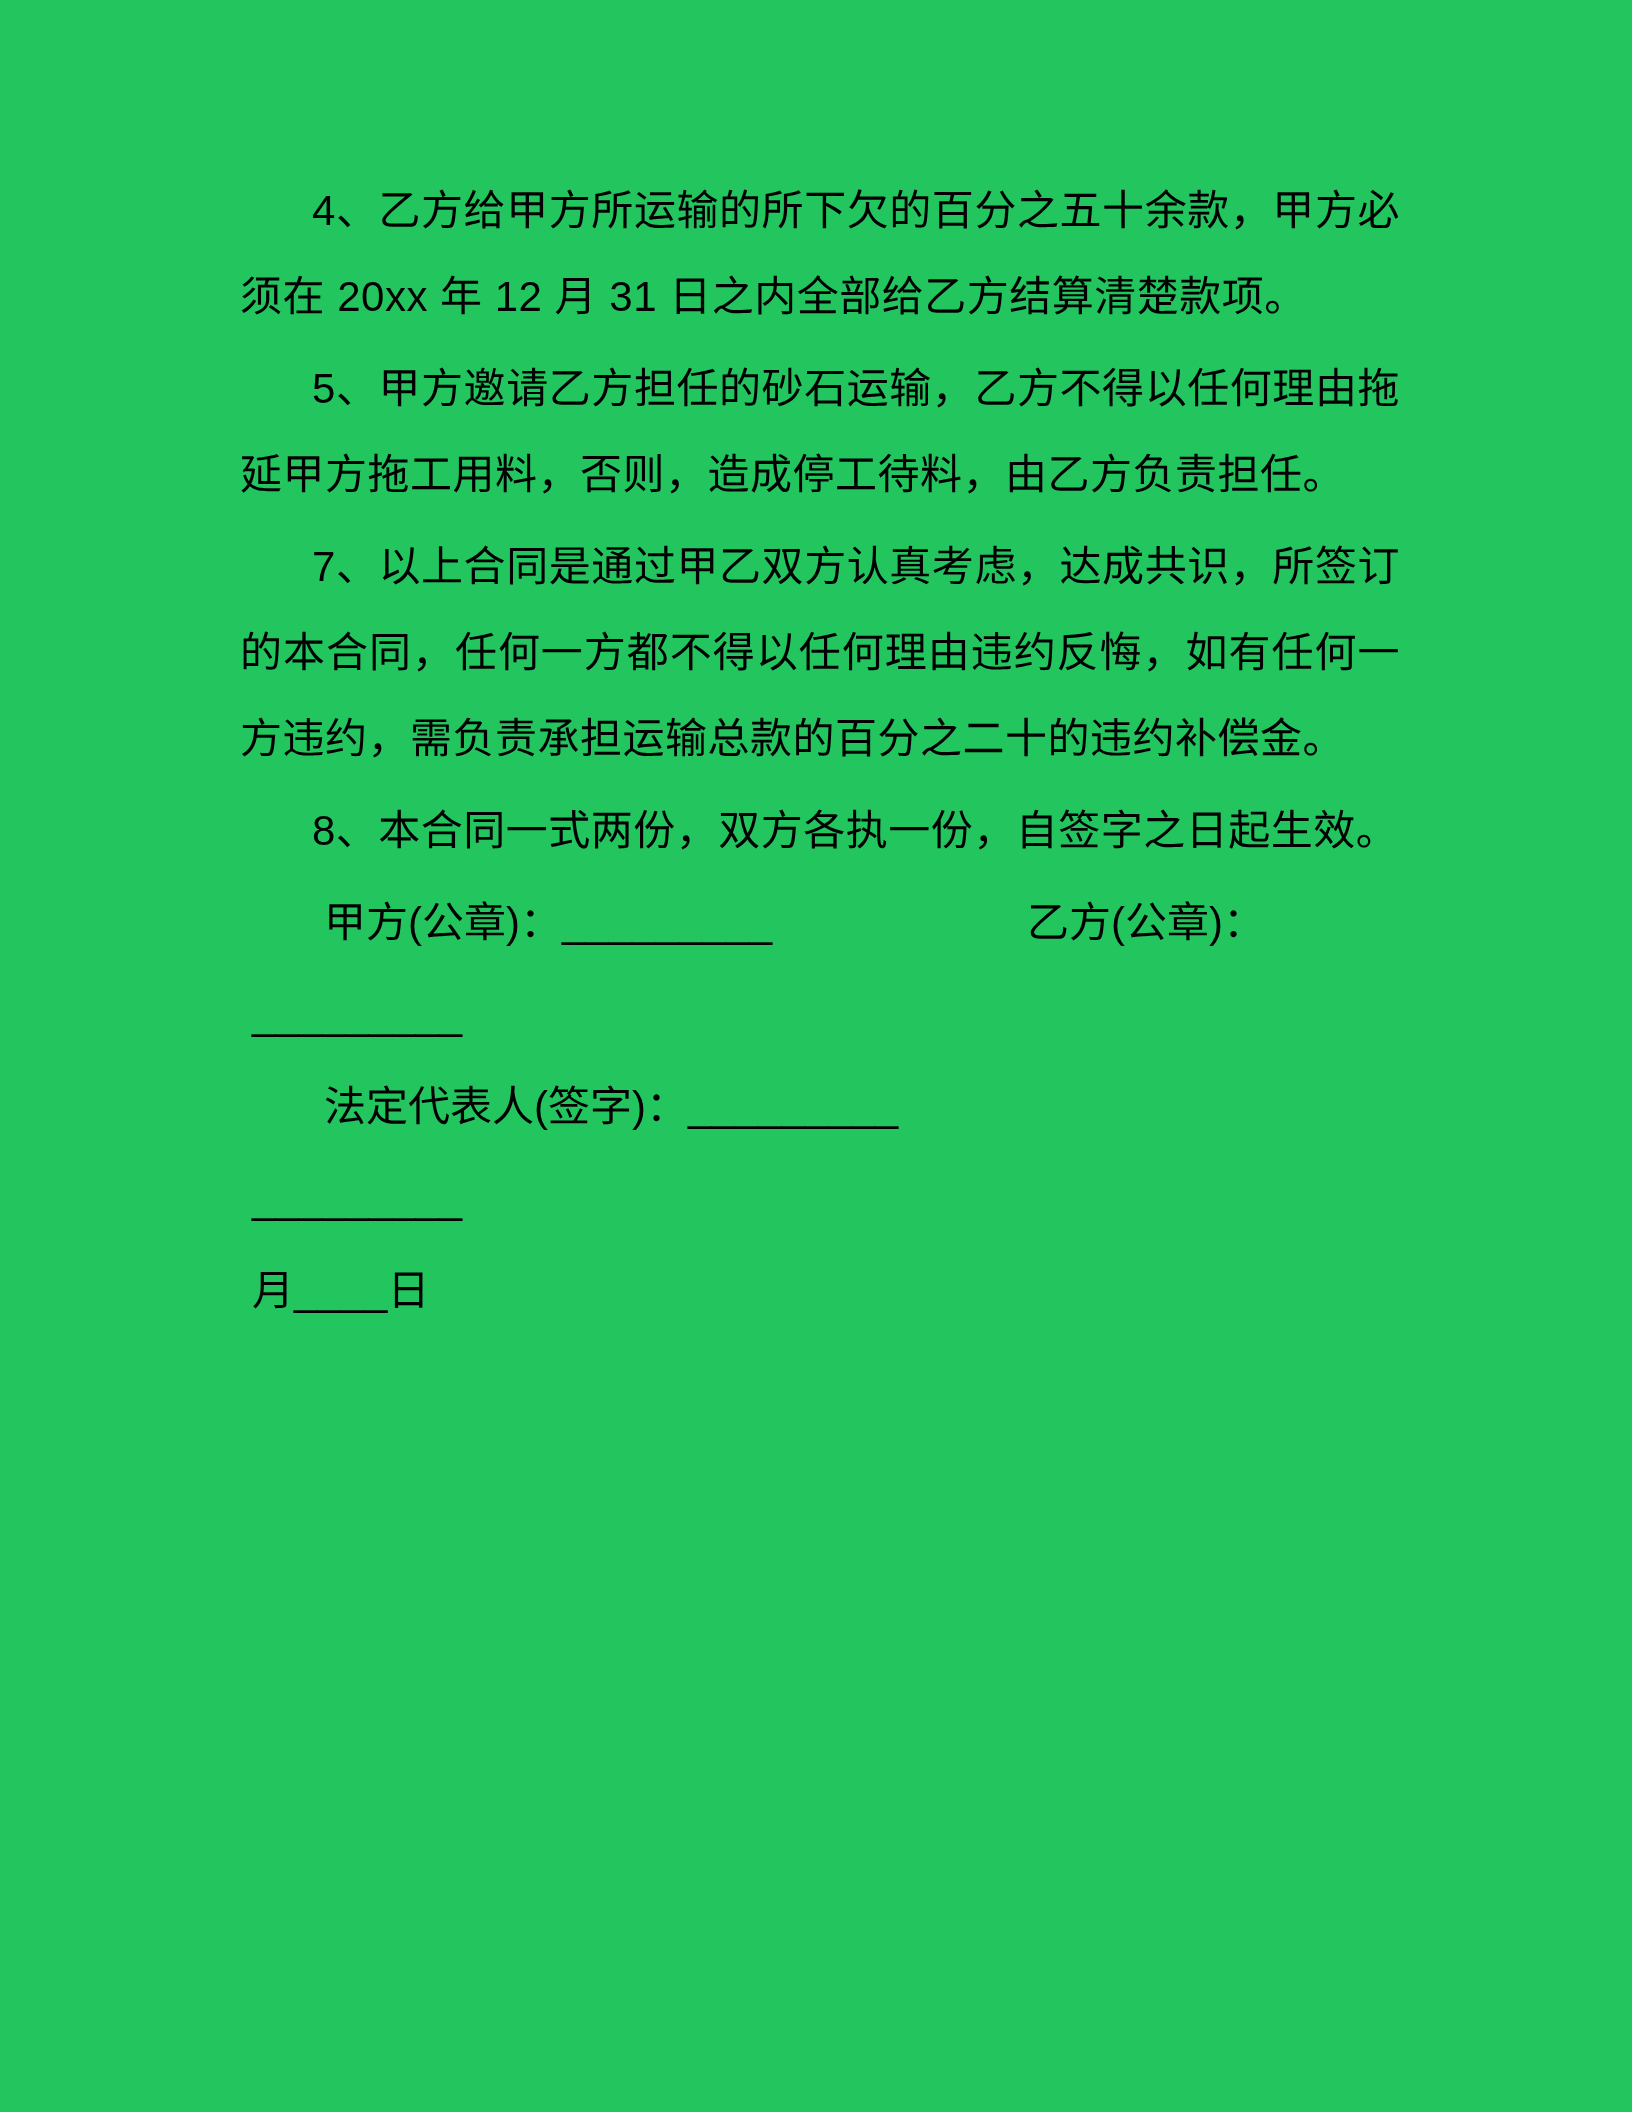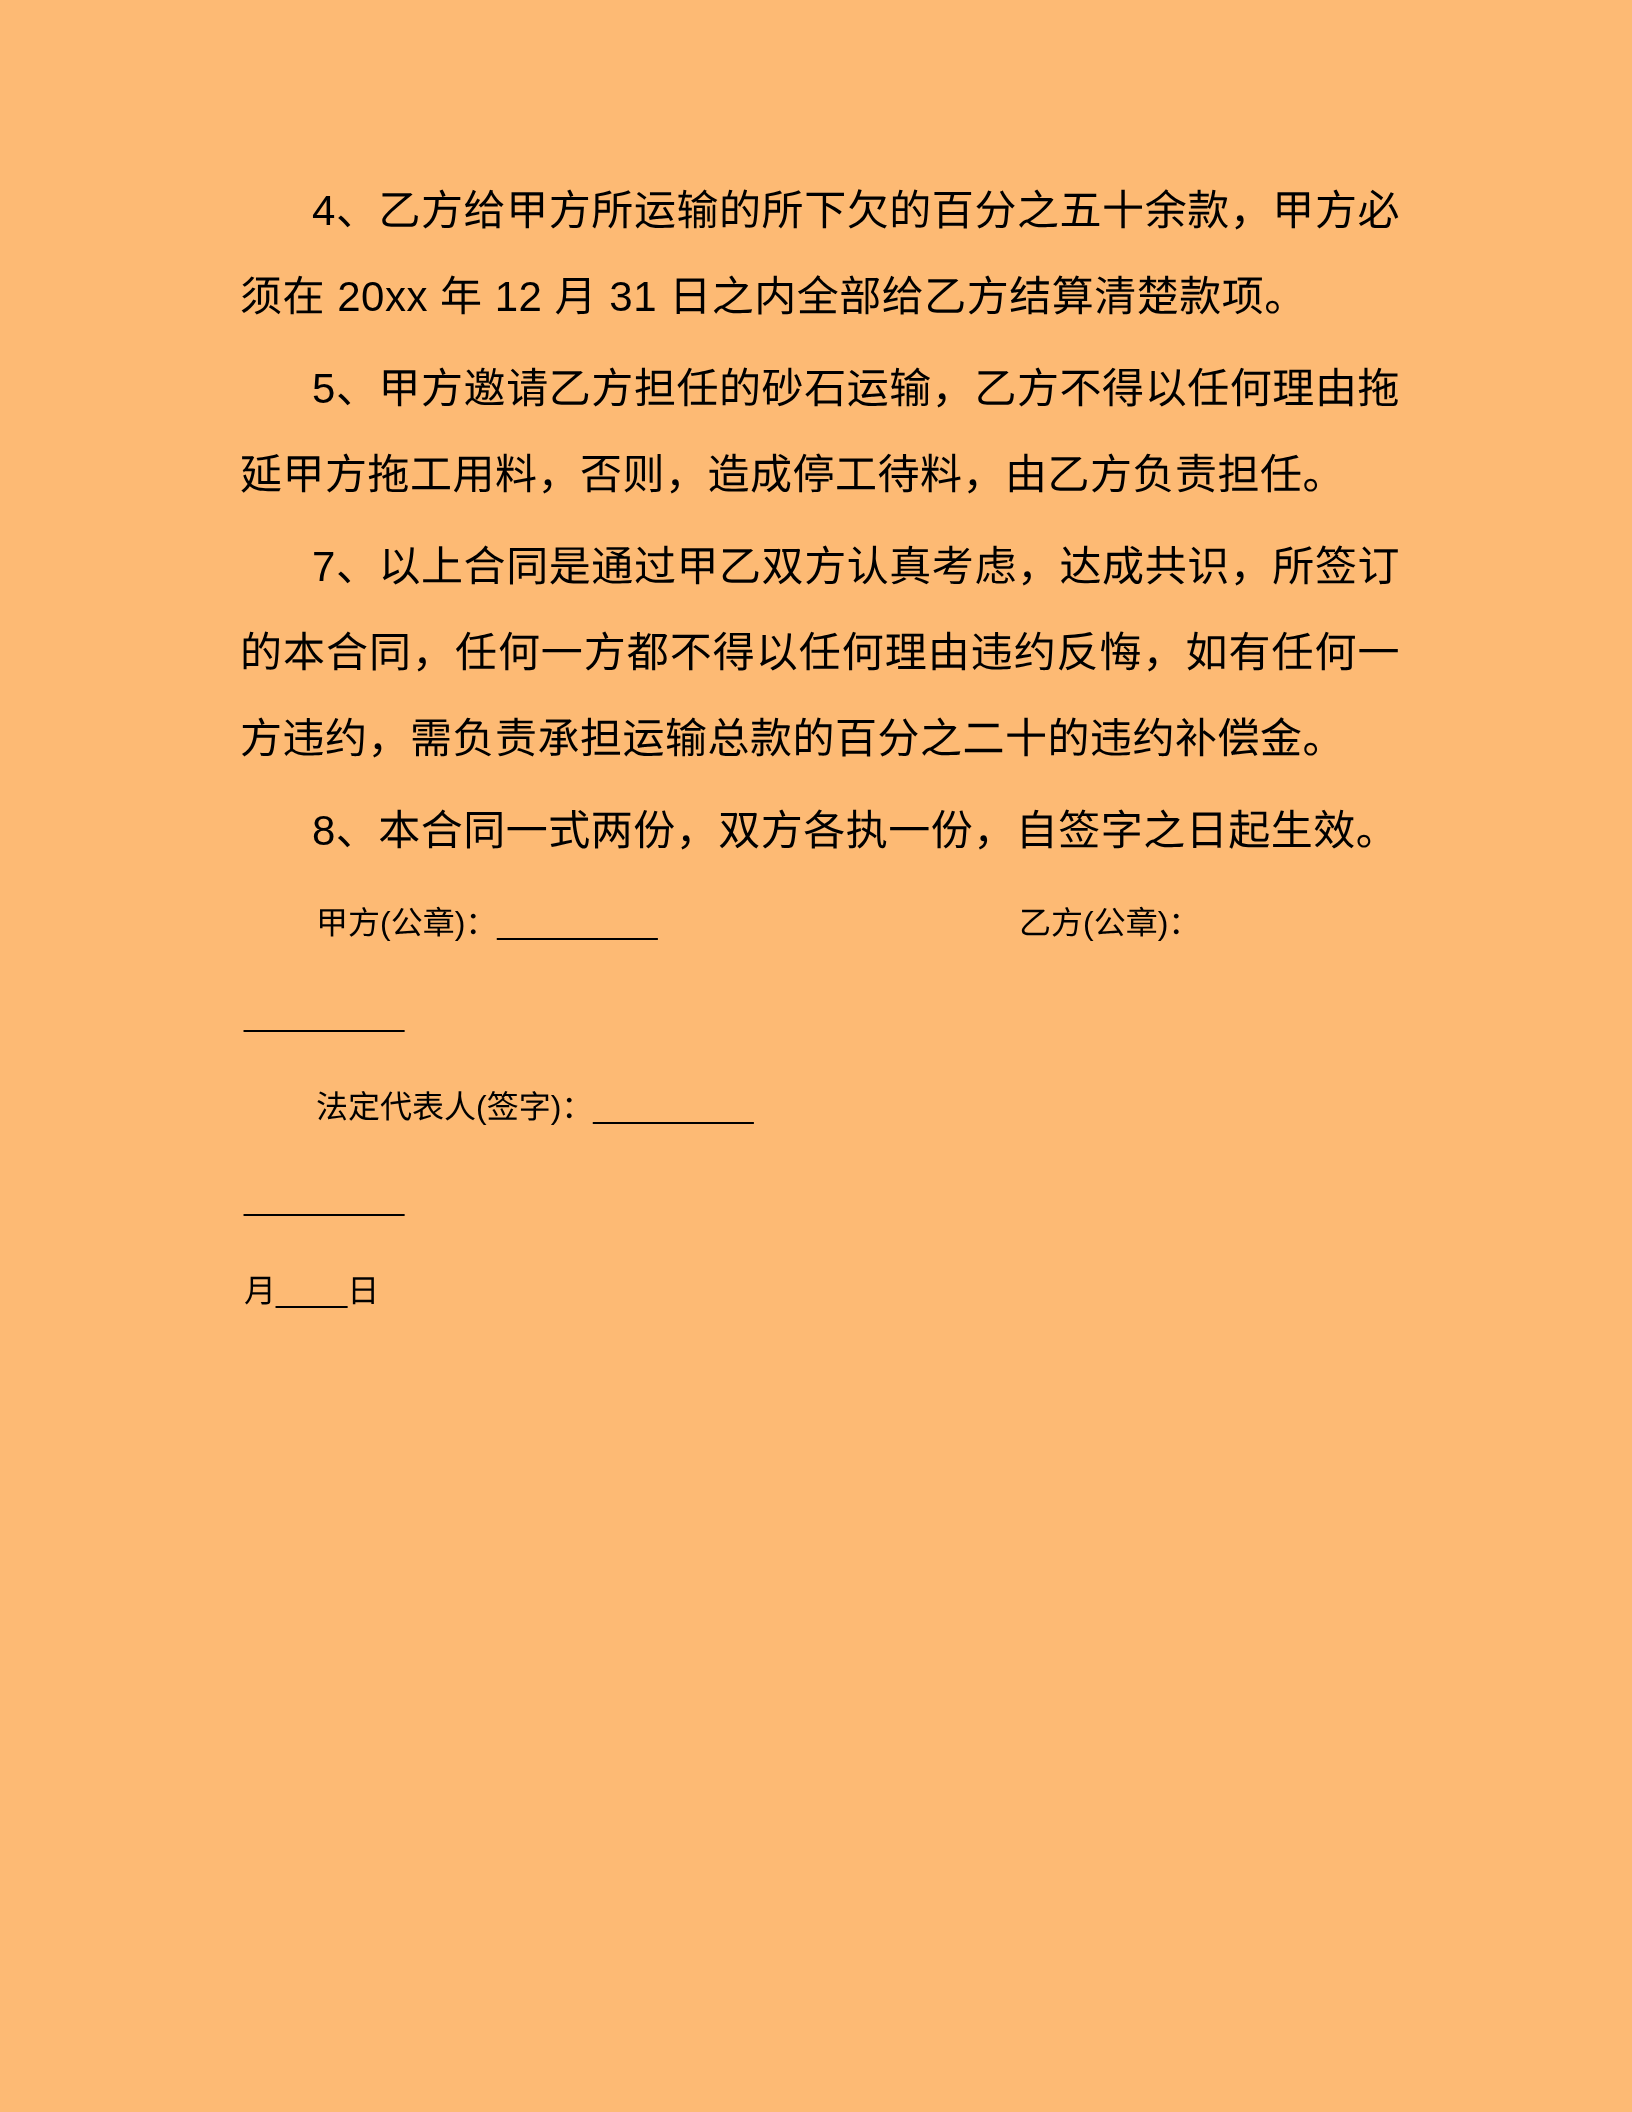--- a/index.html
+++ b/index.html
@@ -12,35 +12,35 @@
     height: 2112px;
     overflow: hidden;
     font-family: "Liberation Sans", "DejaVu Sans", sans-serif;
     color: #000000;
   }
   .page {
     box-sizing: border-box;
     width: 1632px;
     height: 2112px;
     padding: 168px 232px 0 240px;
-    background: #fdba74;
+    background: #22c55e;
   }
   .para {
     margin: 0 0 6px 0;
     font-size: 42px;
     line-height: 86px;
     text-align: justify;
     text-indent: 72px;
     letter-spacing: 0.5px;
     word-break: break-all;
   }
   .sig-row {
     position: relative;
-    margin: 0 0 6px 4px;
-    font-size: 32px;
+    margin: 0 0 6px 12px;
+    font-size: 42px;
     line-height: 86px;
     white-space: nowrap;
   }
   .sig-left.indent {
     padding-left: 72px;
   }
   .sig-right {
     position: absolute;
     left: 775px;
     top: 0;

